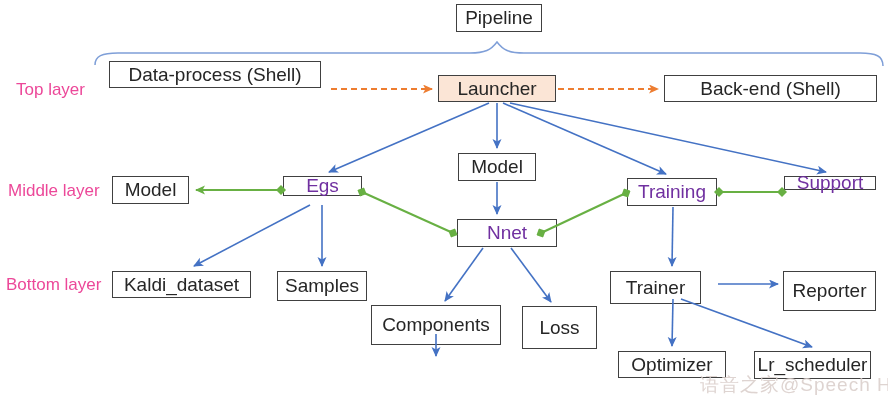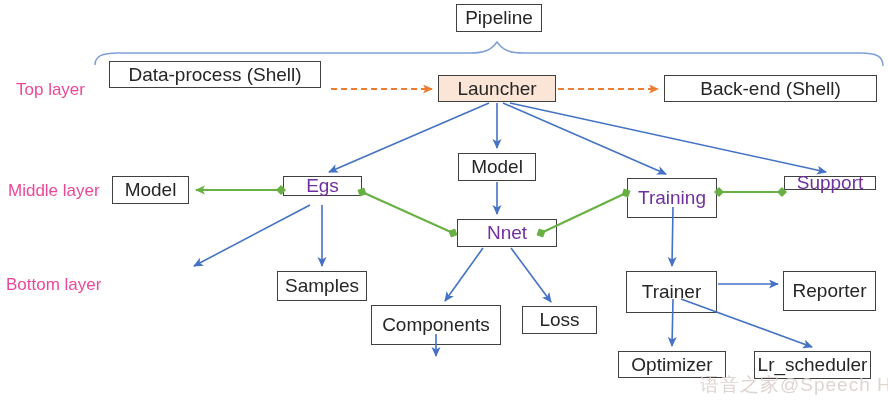--- a/index.html
+++ b/index.html
@@ -50,30 +50,31 @@
 
   <div class="node" style="left:456px;top:4px;width:86px;height:28px">Pipeline</div>
 
   <div class="node" style="left:109px;top:61px;width:212px;height:27px">Data-process (Shell)</div>
   <div class="node launcher" style="left:438px;top:75px;width:118px;height:27px">Launcher</div>
   <div class="node" style="left:664px;top:75px;width:213px;height:27px">Back-end (Shell)</div>
 
   <div class="node" style="left:112px;top:176px;width:77px;height:28px">Model</div>
   <div class="node purple" style="left:283px;top:176px;width:79px;height:20px">Egs</div>
   <div class="node" style="left:458px;top:153px;width:78px;height:28px">Model</div>
-  <div class="node purple" style="left:627px;top:178px;width:90px;height:40px">Training</div>
+  <div class="node purple" style="left:627px;top:178px;width:90px;height:28px">Training</div>
   <div class="node purple" style="left:784px;top:176px;width:92px;height:14px">Support</div>
   <div class="node purple" style="left:457px;top:219px;width:100px;height:28px">Nnet</div>
 
+  <div class="node" style="left:112px;top:271px;width:139px;height:27px">Kaldi_dataset</div>
   <div class="node" style="left:277px;top:271px;width:90px;height:30px">Samples</div>
-  <div class="node" style="left:626px;top:271px;width:91px;height:42px">Trainer</div>
+  <div class="node" style="left:610px;top:271px;width:91px;height:33px">Trainer</div>
   <div class="node" style="left:783px;top:271px;width:93px;height:40px">Reporter</div>
 
   <div class="node" style="left:371px;top:305px;width:130px;height:40px">Components</div>
-  <div class="node" style="left:522px;top:306px;width:75px;height:28px">Loss</div>
+  <div class="node" style="left:522px;top:306px;width:75px;height:43px">Loss</div>
   <div class="node" style="left:618px;top:351px;width:108px;height:27px">Optimizer</div>
   <div class="node" style="left:754px;top:351px;width:117px;height:28px">Lr_scheduler</div>
 
   <svg class="wires" width="888" height="400" viewBox="0 0 888 400">
     <defs>
       <marker id="m-arrow-blue" markerUnits="userSpaceOnUse" markerWidth="12" markerHeight="10" refX="9" refY="4.5" orient="auto">
         <path d="M0,0 L10,4.5 L0,9 L2.5,4.5 Z" style="fill:var(--arrow-blue)"></path>
       </marker>
       <marker id="m-arrow-green" markerUnits="userSpaceOnUse" markerWidth="12" markerHeight="10" refX="9" refY="4.5" orient="auto">
         <path d="M0,0 L10,4.5 L0,9 L2.5,4.5 Z" style="fill:var(--connector-green)"></path>

